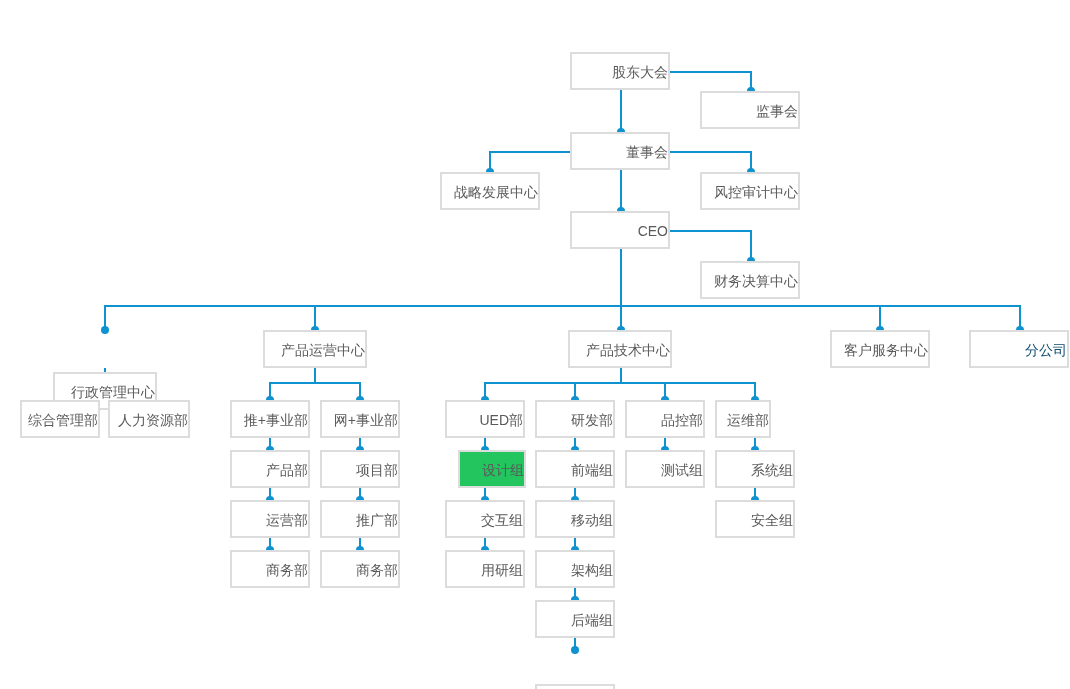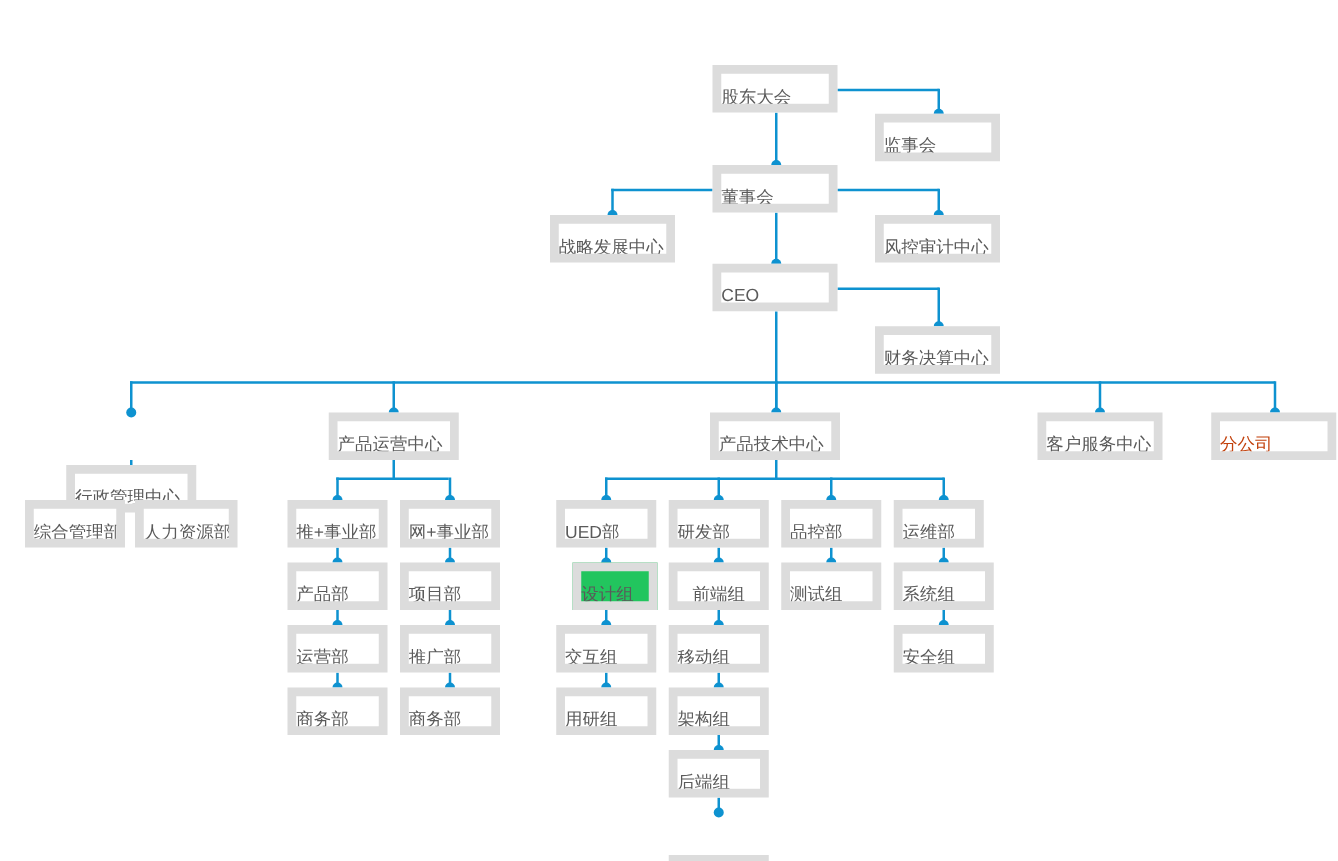--- a/index.html
+++ b/index.html
@@ -41,26 +41,26 @@
     margin-top: -4px;
     border-radius: 50%;
     background: #0e92d0;
   }
   
   .node {
     position: absolute;
     z-index: 2;
     box-sizing: border-box;
     height: 38px;
-    border: 7px solid #15803d;
+    border: 2px solid #15803d;
     background: #ffffff;
     color: #5a5a5a;
     font-size: 14px;
     line-height: 36px;
-    text-align: left;
+    text-align: right;
     white-space: nowrap;
     overflow: hidden;
   }
 </style>
 </head>
 <body>
 
 <div id="org-chart" style="background: rgb(255, 255, 255);">
   <div id="connector-layer">
       <div class="conn-h" style="left: 620px; top: 71px; width: 131px; background: rgb(14, 146, 208);"></div>
@@ -174,19 +174,19 @@
       <div class="node" style="left: 445px; top: 500px; width: 80px; border-color: rgb(220, 220, 220); background: rgb(255, 255, 255); color: rgb(90, 90, 90);">交互组</div>
       <div class="node" style="left: 445px; top: 550px; width: 80px; border-color: rgb(220, 220, 220); background: rgb(255, 255, 255); color: rgb(90, 90, 90);">用研组</div>
       <div class="node" style="left: 535px; top: 400px; width: 80px; border-color: rgb(220, 220, 220); background: rgb(255, 255, 255); color: rgb(90, 90, 90);">研发部</div>
       <div class="node" style="left: 535px; top: 450px; width: 80px; border-color: rgb(220, 220, 220); background: rgb(255, 255, 255); color: rgb(90, 90, 90); padding-left: 12px;">前端组</div>
       <div class="node" style="left: 535px; top: 500px; width: 80px; border-color: rgb(220, 220, 220); background: rgb(255, 255, 255); color: rgb(90, 90, 90);">移动组</div>
       <div class="node" style="left: 535px; top: 550px; width: 80px; border-color: rgb(220, 220, 220); background: rgb(255, 255, 255); color: rgb(90, 90, 90);">架构组</div>
       <div class="node" style="left: 535px; top: 600px; width: 80px; border-color: rgb(220, 220, 220); background: rgb(255, 255, 255); color: rgb(90, 90, 90);">后端组</div>
       <div class="node" style="left: 535px; top: 684px; width: 80px; border-color: rgb(220, 220, 220); background: rgb(255, 255, 255); color: rgb(90, 90, 90);">数据组</div>
       <div class="node" style="left: 625px; top: 400px; width: 80px; border-color: rgb(220, 220, 220); background: rgb(255, 255, 255); color: rgb(90, 90, 90);">品控部</div>
       <div class="node" style="left: 625px; top: 450px; width: 80px; border-color: rgb(220, 220, 220); background: rgb(255, 255, 255); color: rgb(90, 90, 90);">测试组</div>
-      <div class="node" style="left: 715px; top: 400px; width: 72px; border-color: rgb(220, 220, 220); background: rgb(255, 255, 255); color: rgb(90, 90, 90);">运维部</div>
+      <div class="node" style="left: 715px; top: 400px; width: 56px; border-color: rgb(220, 220, 220); background: rgb(255, 255, 255); color: rgb(90, 90, 90);">运维部</div>
       <div class="node" style="left: 715px; top: 450px; width: 80px; border-color: rgb(220, 220, 220); background: rgb(255, 255, 255); color: rgb(90, 90, 90);">系统组</div>
       <div class="node" style="left: 715px; top: 500px; width: 80px; border-color: rgb(220, 220, 220); background: rgb(255, 255, 255); color: rgb(90, 90, 90);">安全组</div>
       <div class="node" style="left: 830px; top: 330px; width: 100px; border-color: rgb(220, 220, 220); background: rgb(255, 255, 255); color: rgb(90, 90, 90);">客户服务中心</div>
-      <div class="node" style="left: 969px; top: 330px; width: 100px; border-color: rgb(220, 220, 220); background: rgb(255, 255, 255); color: #c2410c;">分公司</div>
+      <div class="node" style="left: 969px; top: 330px; width: 100px; border-color: rgb(220, 220, 220); background: rgb(255, 255, 255); color: #0c4a6e;">分公司</div>
     </div>
 </div>
 
 </body></html>

